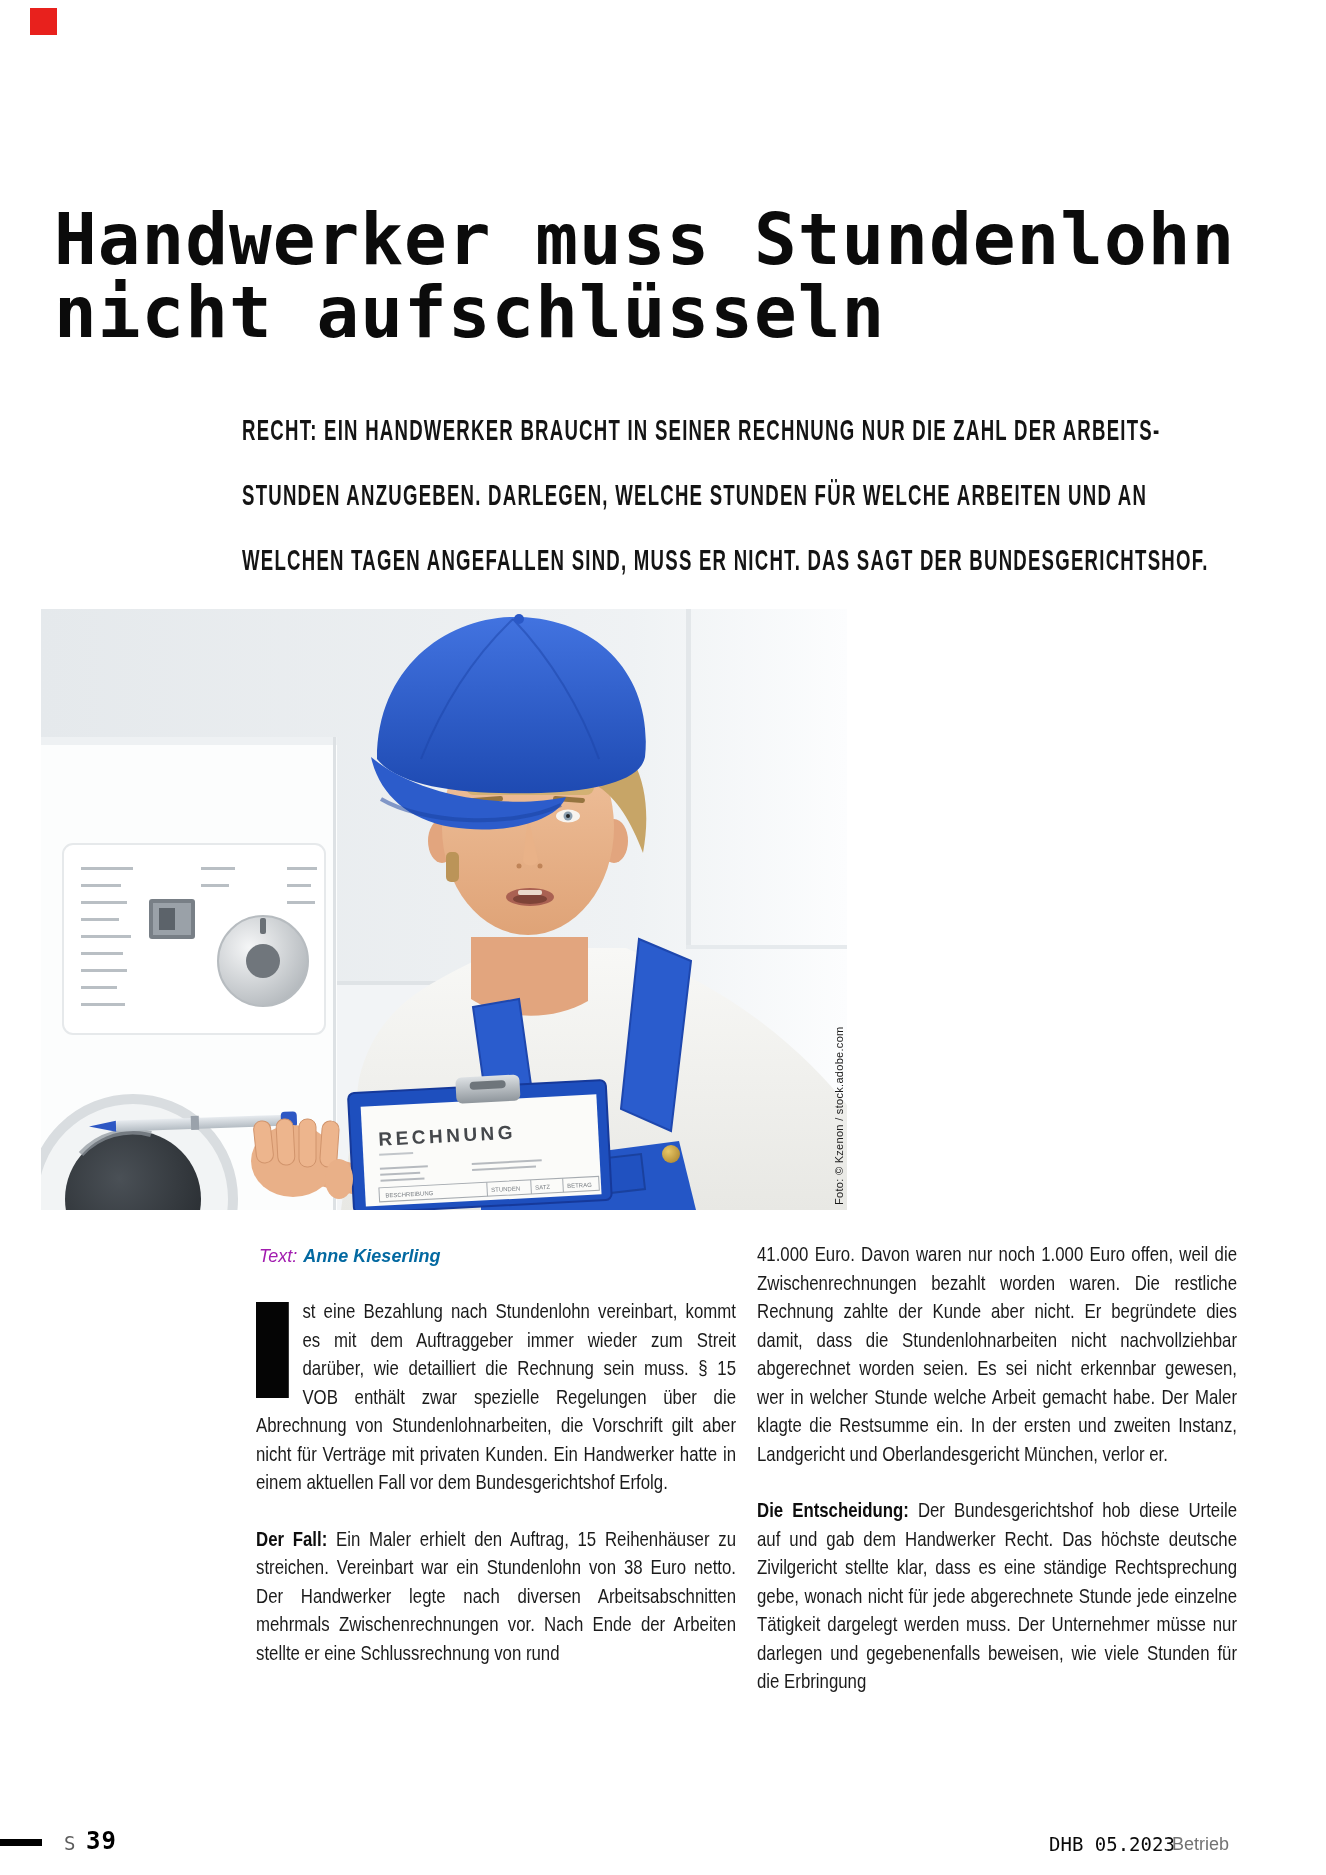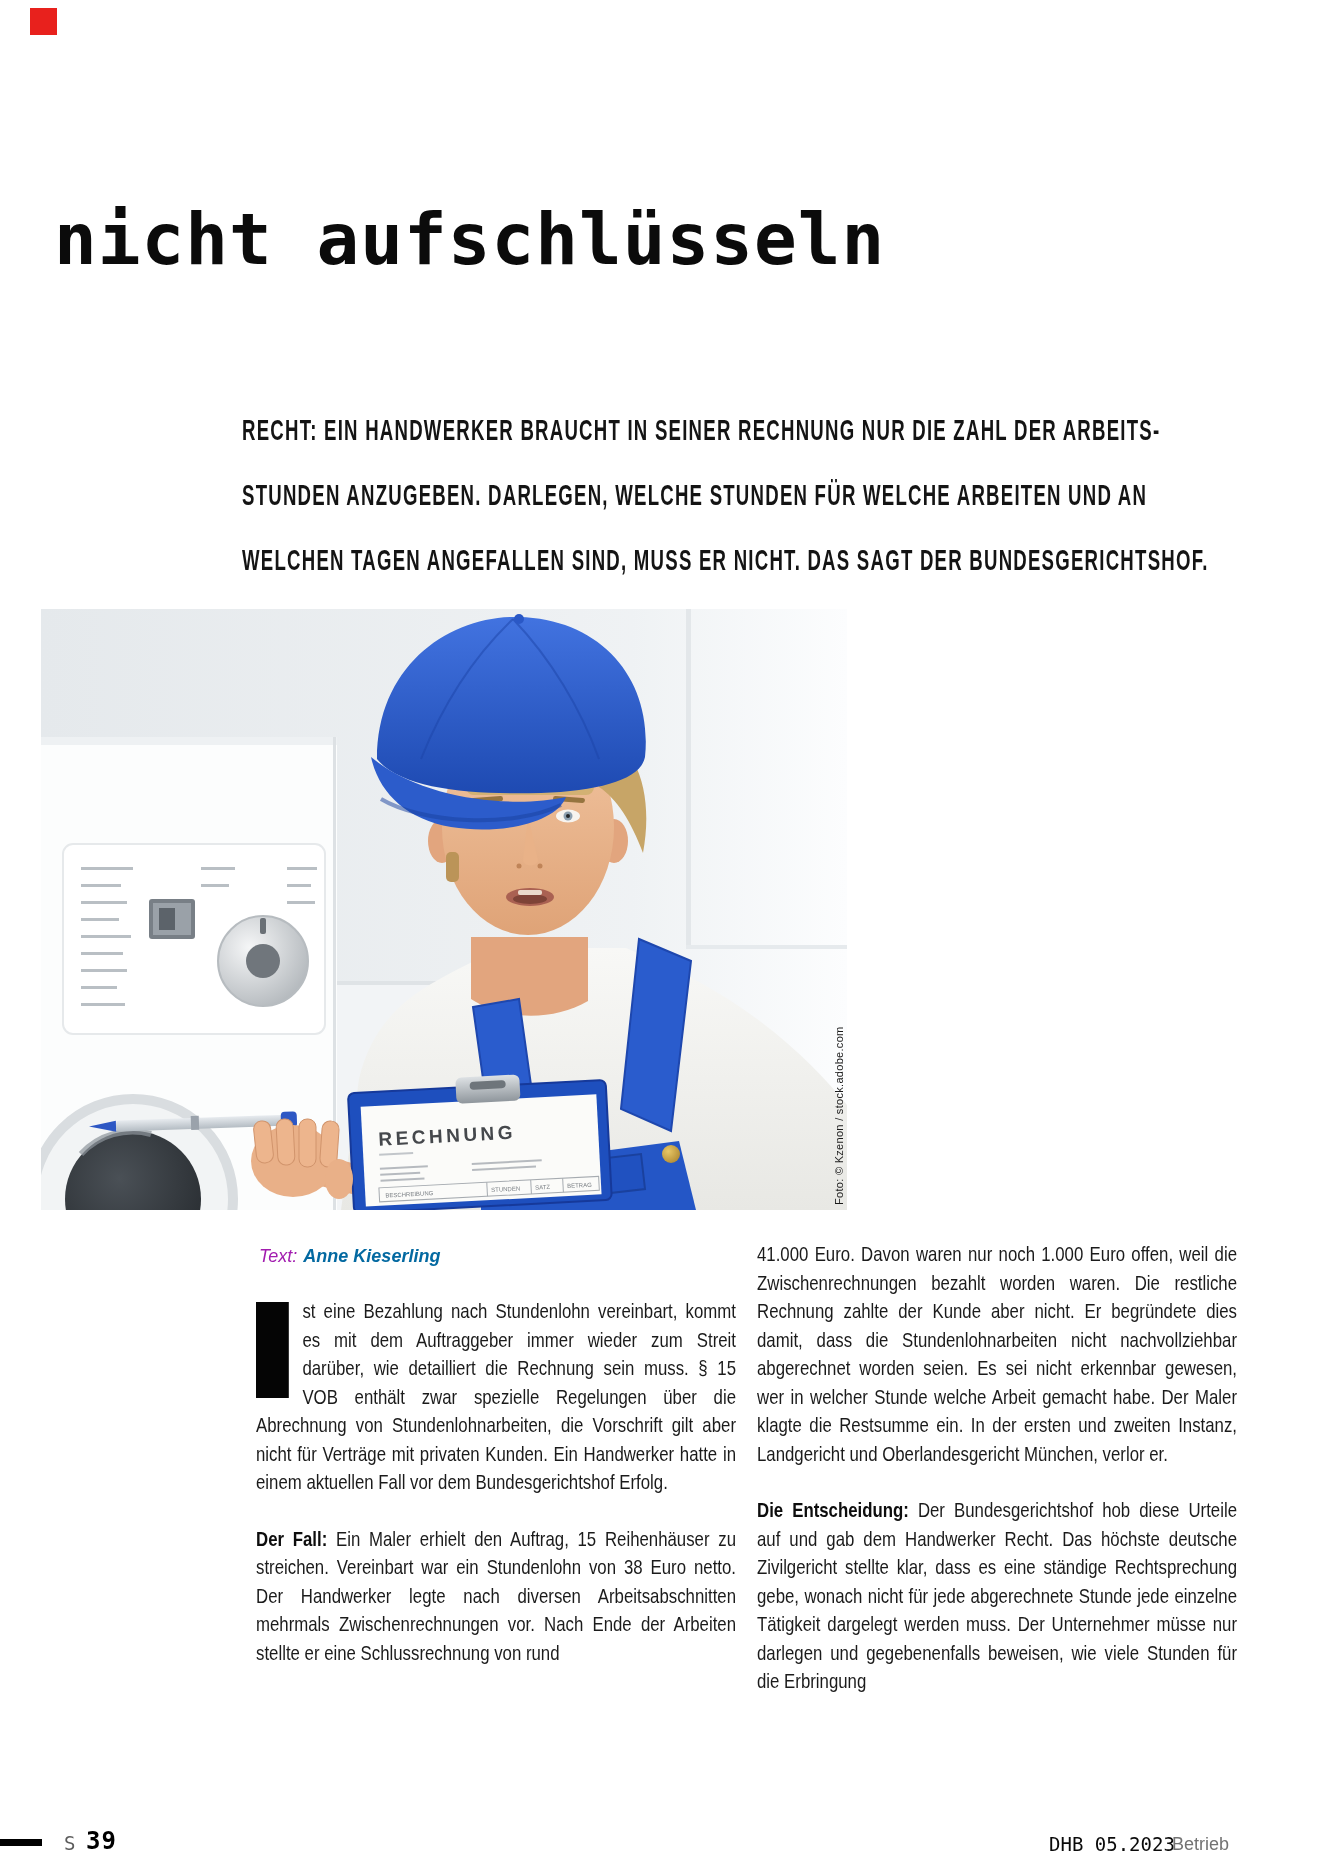--- a/index.html
+++ b/index.html
@@ -49,20 +49,21 @@
          font-weight:normal;font-size:19px;color:#0a0a0a;}
   .section{position:absolute;left:1172px;top:1834px;font-family:Liberation Sans, sans-serif;
            font-size:18px;color:#737373;}
 </style>
 </head>
 <body>
 
 <div class="corner-mark"></div>
 
 <div class="title">
+  <div>Handwerker muss Stundenlohn</div>
   <div>nicht aufschlüsseln</div>
 </div>
 
 <div class="kicker">
   <div class="kline"><span>RECHT: EIN HANDWERKER BRAUCHT IN SEINER RECHNUNG NUR DIE ZAHL DER ARBEITS-</span></div>
   <div class="kline"><span>STUNDEN ANZUGEBEN. DARLEGEN, WELCHE STUNDEN FÜR WELCHE ARBEITEN UND AN</span></div>
   <div class="kline"><span>WELCHEN TAGEN ANGEFALLEN SIND, MUSS ER NICHT. DAS SAGT DER BUNDESGERICHTSHOF.</span></div>
 </div>
 
 <div class="photo">

